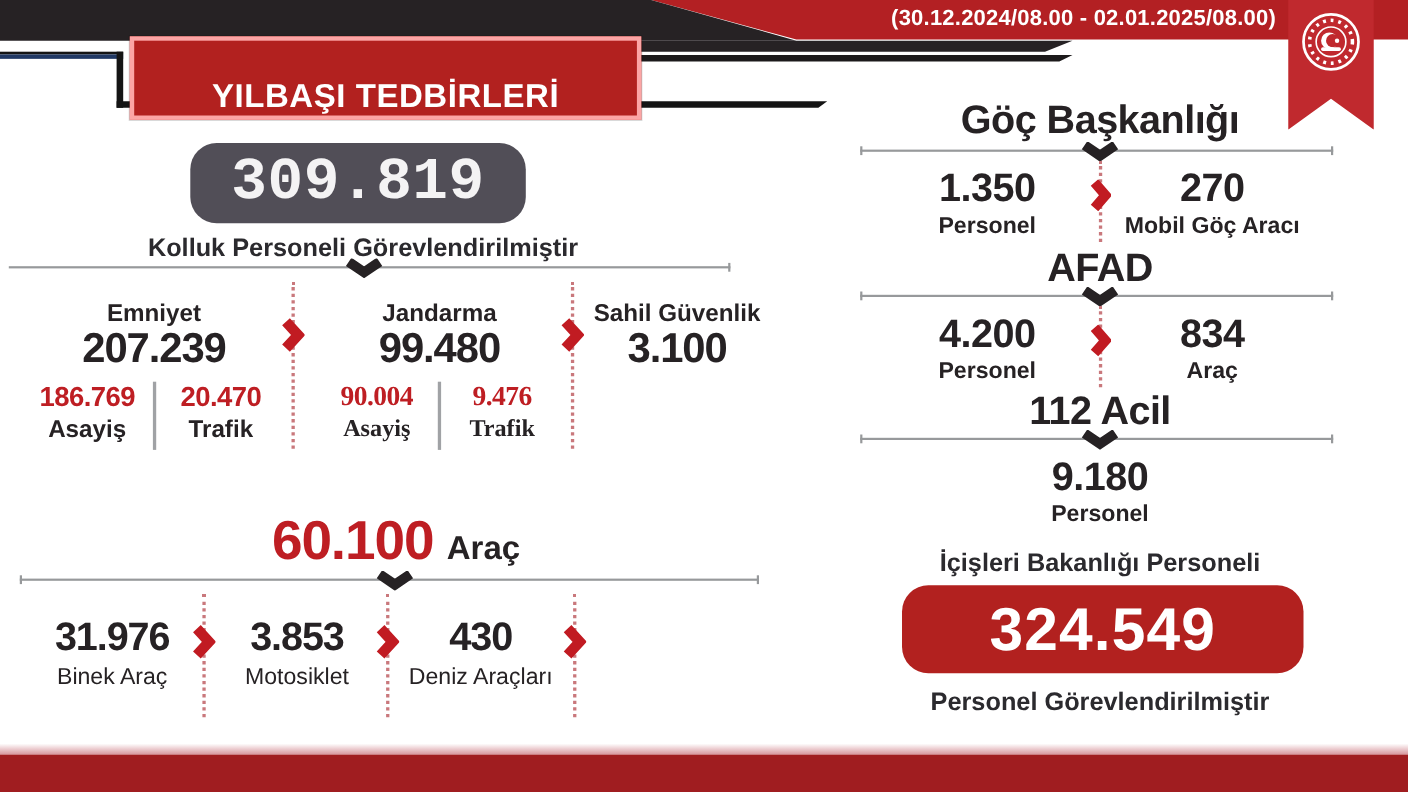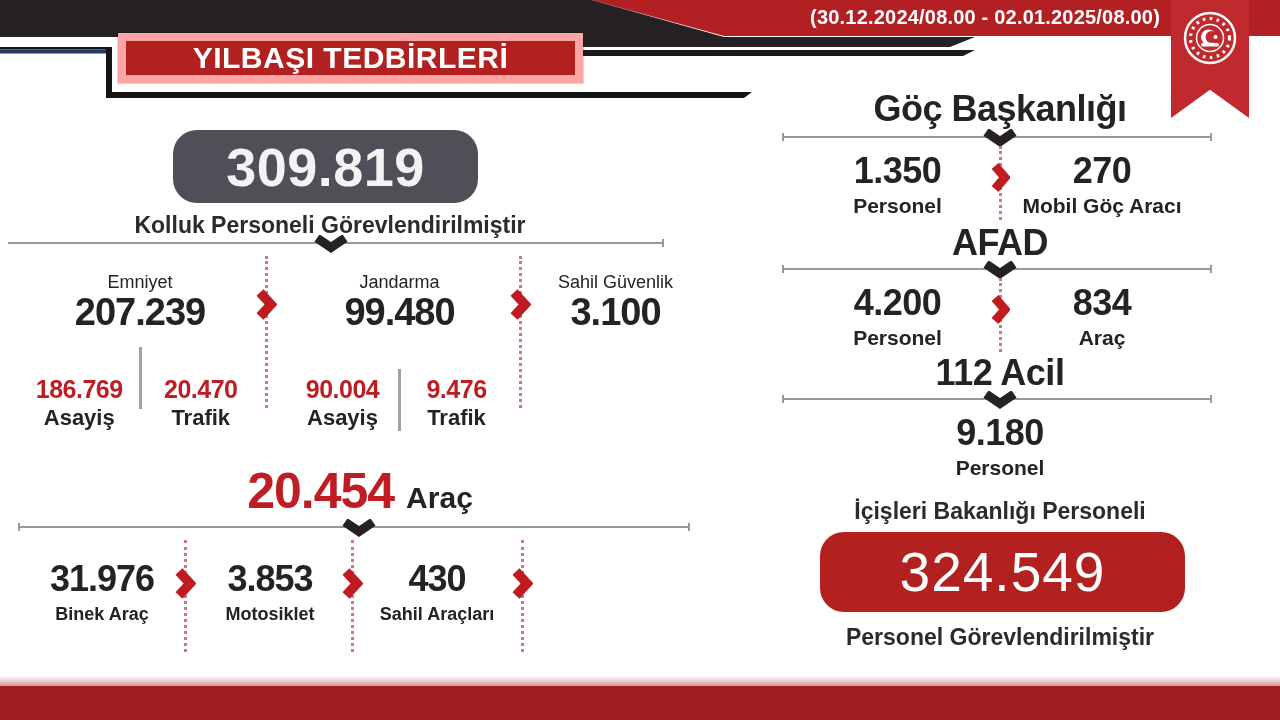--- a/index.html
+++ b/index.html
@@ -24,47 +24,47 @@
   .date-range{
     left:790px;top:6px;width:370px;text-align:right;
     color:#fff;font-size:20px;font-weight:700;letter-spacing:0.2px;
   }
   .ribbon{
     left:1171px;top:0;width:78px;height:118px;background:#C0292E;
     clip-path:polygon(0 0,100% 0,100% 100%,50% 76%,0 100%);
   }
   .ribbon svg{position:absolute;left:11px;top:10px;}
   .title-banner{
-    left:118px;top:33px;width:465px;height:50px;
-    background:#B2211F;border:8px solid #fca5a5;
+    left:118px;top:33px;width:465px;height:76px;
+    background:#B2211F;border:4px solid #fca5a5;
     display:flex;align-items:flex-end;justify-content:center;
     box-shadow:0 0 0 1px rgba(0,0,0,0.15);
   }
   .title-banner span{
     color:#fff;font-size:30px;font-weight:800;letter-spacing:0.5px;
   }
 
   
   .big-box{
     background:#514E57;border-radius:24px;
     display:flex;align-items:center;justify-content:center;
   }
   .big-box span{color:#F4F3F4;font-size:54px;font-weight:800;letter-spacing:0.5px;}
   .red-box{
     background:#B2211F;border-radius:24px;
     display:flex;align-items:center;justify-content:center;
   }
-  .red-box span{color:#fff;font-size:55px;font-weight:400;letter-spacing:1px;}
+  .red-box span{color:#fff;font-size:55px;font-weight:700;letter-spacing:1px;}
   .section-label{font-size:23px;font-weight:700;color:#2B2A2E;}
-  .force-name{font-size:18px;font-weight:400;color:var(--ink);}
+  .force-name{font-size:22px;font-weight:700;color:var(--ink);}
   .force-value{font-size:38px;font-weight:800;color:var(--ink);letter-spacing:-1px;line-height:1.05;}
-  .sub-value{font-size:25px;font-weight:800;color:var(--red);letter-spacing:-0.5px;margin-top:28px;}
+  .sub-value{font-size:25px;font-weight:800;color:var(--red);letter-spacing:-0.5px;}
   .sub-label{font-size:22px;font-weight:700;color:var(--ink);margin-top:1px;}
   .veh-value{font-size:36px;font-weight:800;color:var(--ink);letter-spacing:-1px;}
-  .veh-label{font-size:18px;font-weight:700;color:var(--ink);margin-top:4px;}
+  .veh-label{font-size:21px;font-weight:400;color:var(--ink);margin-top:4px;}
   .agency-header{font-size:36px;font-weight:800;color:var(--ink);letter-spacing:-0.5px;}
   .stat-value{font-size:36px;font-weight:800;color:var(--ink);letter-spacing:-0.5px;}
   .stat-label{font-size:21px;font-weight:700;color:var(--ink);margin-top:2px;}
   .veh-title-value{font-size:50px;font-weight:800;color:var(--red);letter-spacing:-1px;}
   .veh-title-unit{font-size:30px;font-weight:800;color:var(--ink);margin-left:12px;}
 
   
   .hline{height:2px;background:#97999B;}
   .hline .cap-l,.hline .cap-r{
     position:absolute;top:-3px;width:2px;height:8px;background:#97999B;
@@ -108,21 +108,21 @@
       <circle cx="29.5" cy="27" r="6" fill="#C0292E"></circle>
       <circle cx="33.5" cy="27" r="2" fill="#ffffff"></circle>
       <rect x="19" y="33" width="18" height="3.4" rx="1.6" fill="#ffffff"></rect>
     </svg>
   </div>
 
   <div class="abs title-banner">
     <span>YILBAŞI TEDBİRLERİ</span>
   </div>
 
-  <div class="abs big-box" style="left:173px;top:130px;width:305px;height:73px;">
+  <div class="abs big-box" style="left:173px;top:130px;width:305px;height:73px;font-family:Liberation Mono, monospace;">
     <span>309.819</span>
   </div>
   <div class="abs center section-label" style="left:50px;top:212px;width:560px;">Kolluk Personeli Görevlendirilmiştir</div>
 
   <div class="abs hline" style="left:8px;top:242px;width:656px;">
     <div class="cap-r"></div>
   </div>
   <div class="abs chev" style="left:314px;top:235px;">
     <svg width="34" height="18" viewBox="0 0 34 18">
         <path d="M3 3 L17 12.5 L31 3" fill="none" stroke="#262224" stroke-width="9"></path>
@@ -149,21 +149,21 @@
   <div class="abs chev" style="left:256px;top:289px;">
     <svg width="21" height="31" viewBox="0 0 21 31">
         <path d="M4 3.5 L15 15.5 L4 27.5" fill="none" stroke="#C11B22" stroke-width="9.5"></path>
       </svg>
   </div>
 
   <div class="abs center" style="left:282px;top:272px;width:235px;">
     <div class="force-name">Jandarma</div>
     <div class="force-value">99.480</div>
   </div>
-  <div class="abs" style="left:287px;top:347px;width:225px;display:flex;align-items:flex-end;">
+  <div class="abs" style="left:287px;top:347px;width:225px;display:flex;align-items:flex-start;font-family:Liberation Serif, serif;">
     <div class="center" style="flex:1;">
       <div class="sub-value">90.004</div>
       <div class="sub-label">Asayiş</div>
     </div>
     <div class="vsolid" style="height:62px;"></div>
     <div class="center" style="flex:1;">
       <div class="sub-value">9.476</div>
       <div class="sub-label">Trafik</div>
     </div>
   </div>
@@ -174,21 +174,21 @@
         <path d="M4 3.5 L15 15.5 L4 27.5" fill="none" stroke="#C11B22" stroke-width="9.5"></path>
       </svg>
   </div>
 
   <div class="abs center" style="left:533px;top:272px;width:165px;">
     <div class="force-name">Sahil Güvenlik</div>
     <div class="force-value">3.100</div>
   </div>
 
   <div class="abs center" style="left:60px;top:462px;width:600px;">
-    <span class="veh-title-value">20.454</span><span class="veh-title-unit">Araç</span>
+    <span class="veh-title-value">60.100</span><span class="veh-title-unit">Araç</span>
   </div>
 
   <div class="abs hline" style="left:18px;top:526px;width:672px;">
     <div class="cap-l"></div>
     <div class="cap-r"></div>
   </div>
   <div class="abs chev" style="left:342px;top:519px;">
     <svg width="34" height="18" viewBox="0 0 34 18">
         <path d="M3 3 L17 12.5 L31 3" fill="none" stroke="#262224" stroke-width="9"></path>
       </svg>
@@ -211,21 +211,21 @@
   </div>
   <div class="abs vdot" style="left:351px;top:540px;height:112px;"></div>
   <div class="abs chev" style="left:342px;top:568px;">
     <svg width="21" height="31" viewBox="0 0 21 31">
         <path d="M4 3.5 L15 15.5 L4 27.5" fill="none" stroke="#C11B22" stroke-width="9.5"></path>
       </svg>
   </div>
 
   <div class="abs center" style="left:357px;top:558px;width:160px;">
     <div class="veh-value">430</div>
-    <div class="veh-label">Sahil Araçları</div>
+    <div class="veh-label">Deniz Araçları</div>
   </div>
   <div class="abs vdot" style="left:521px;top:540px;height:112px;"></div>
   <div class="abs chev" style="left:512px;top:568px;">
     <svg width="21" height="31" viewBox="0 0 21 31">
         <path d="M4 3.5 L15 15.5 L4 27.5" fill="none" stroke="#C11B22" stroke-width="9.5"></path>
       </svg>
   </div>
 
 
   <div class="abs center agency-header" style="left:790px;top:88px;width:420px;">Göç Başkanlığı</div>

